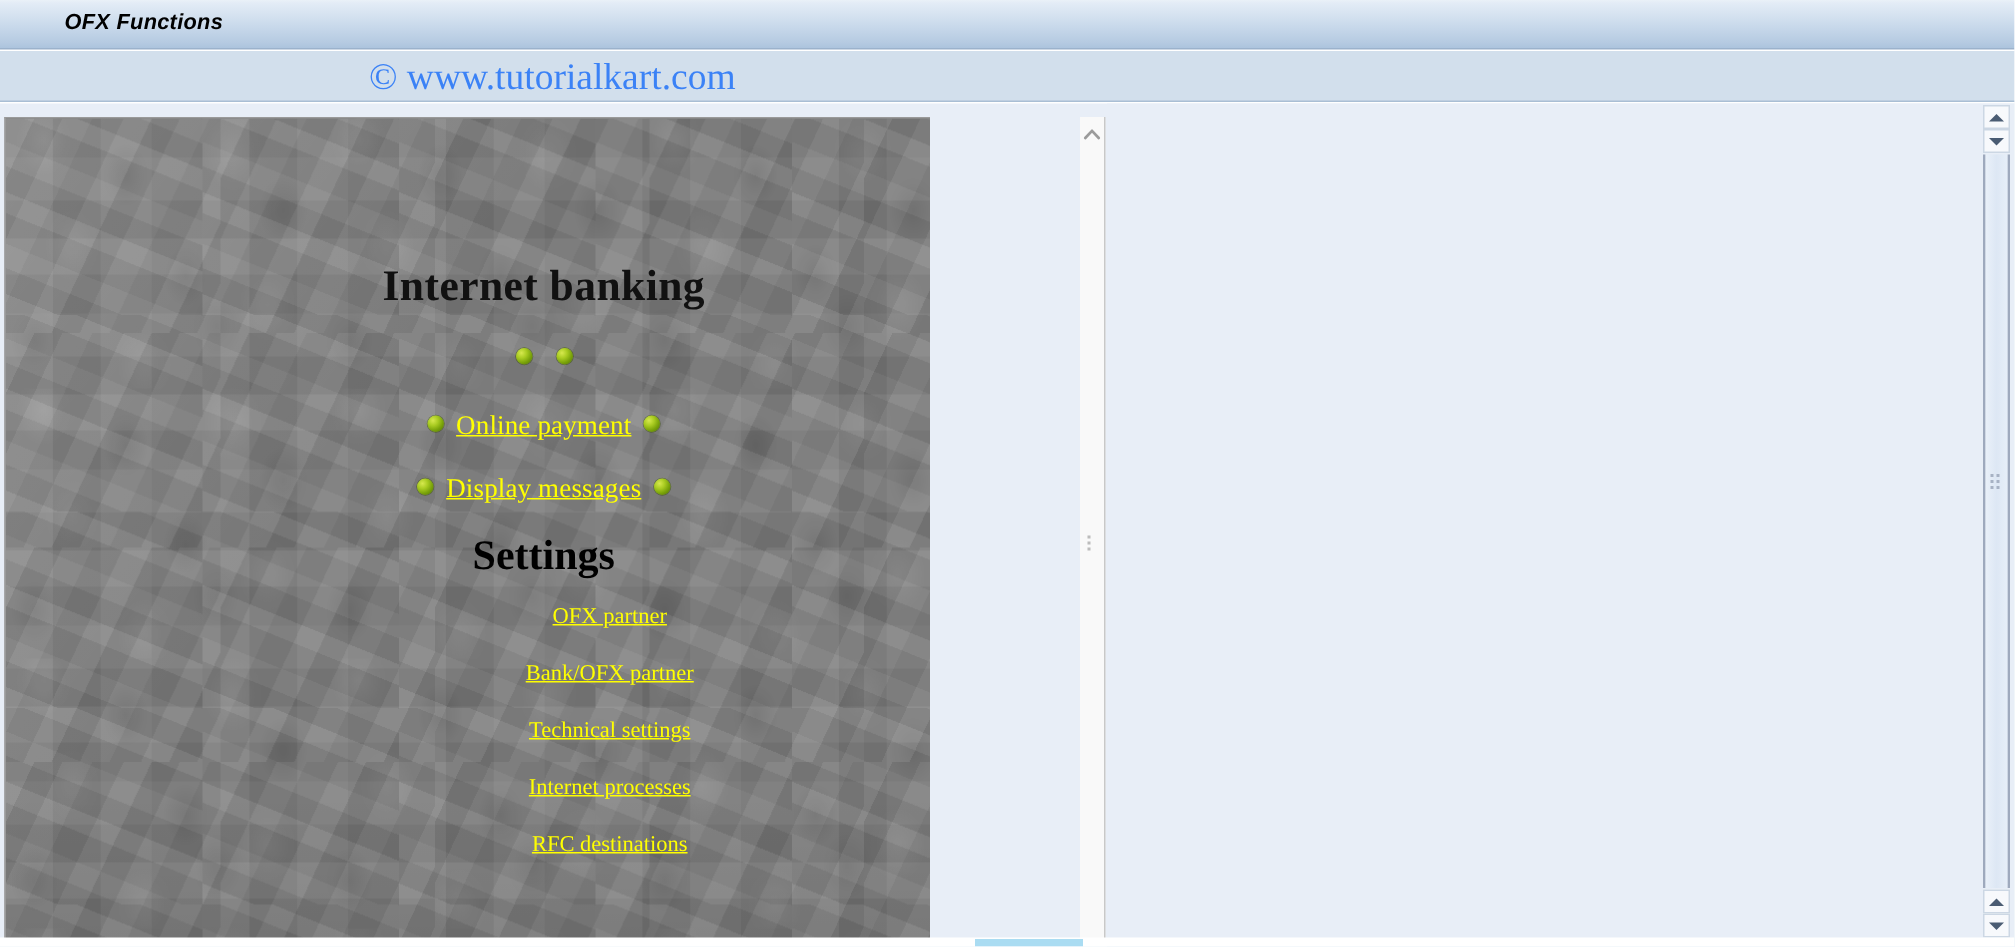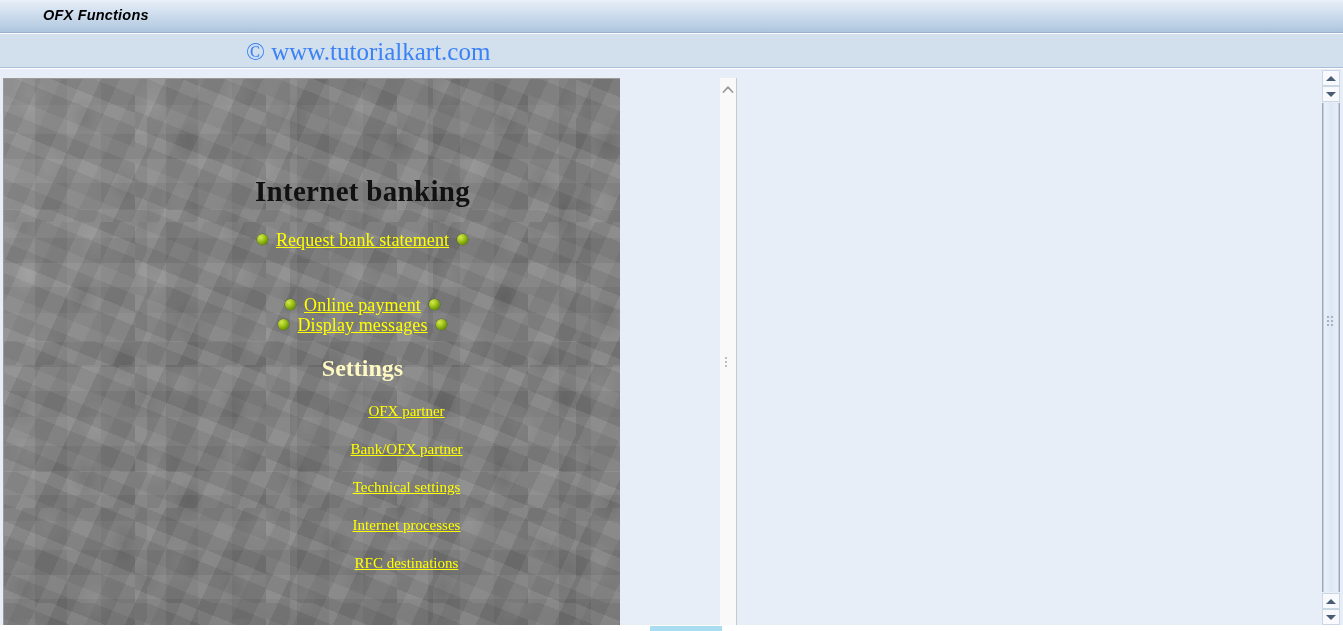--- a/index.html
+++ b/index.html
@@ -148,23 +148,23 @@
     margin: 0;
     padding: 0;
     position: absolute;
     left: 0; top: 96px;
     width: 717px;
     text-align: center;
     letter-spacing: 0.3px;
   }
   .settings-heading {
     font-family: "Liberation Serif", serif;
-    font-size: 24px;
+    font-size: 28px;
     font-weight: bold;
-    color: #fef9c3;
+    color: #000000;
     margin: 0;
     position: absolute;
     left: 0; top: 276px;
     width: 717px;
     text-align: center;
   }
 
   
   .main-link-row {
     position: absolute;
@@ -341,24 +341,24 @@
 
 <div class="content-frame">
   <div class="banknote-texture"></div>
   <div class="texture-sheen"></div>
 
   <div class="content-inner">
 
     <div class="bank-heading">Internet banking</div>
 
     <div class="main-link-row" style="top:152px;">
-      <span class="bullet"></span><a class="main-link">Request bank statement</a><span class="bullet"></span>
-    </div>
-
-    <div class="main-link-row" style="top:195px;margin-top:22px;">
+      <span class="bullet"></span><span class="bullet"></span>
+    </div>
+
+    <div class="main-link-row" style="top:195px;">
       <span class="bullet"></span><a class="main-link">Online payment</a><span class="bullet"></span>
     </div>
 
     <div class="main-link-row" style="top:237px;">
       <span class="bullet"></span><a class="main-link">Display messages</a><span class="bullet"></span>
     </div>
 
     <div class="settings-heading">Settings</div>
 
     <div class="settings-link-row" style="top:324px;">

